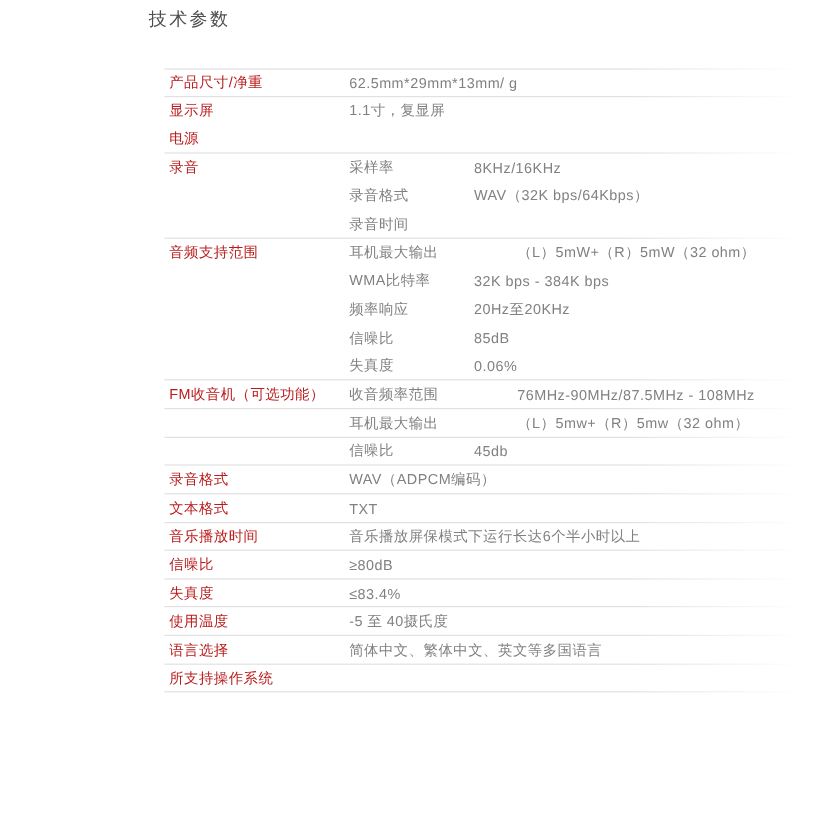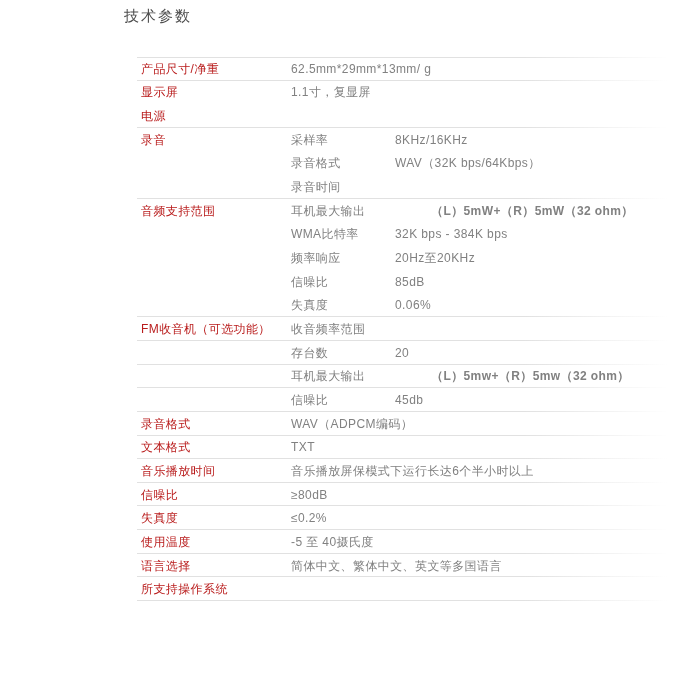--- a/index.html
+++ b/index.html
@@ -23,21 +23,21 @@
     content:"";position:absolute;left:0;right:0;bottom:0;height:1px;
     background:linear-gradient(to right,#e1e1e1 0%,#e1e1e1 70%,rgba(225,225,225,0) 96%);
   }
   .c1,.c2,.c3{
     position:absolute;top:50%;transform:translateY(-50%);
     font-size:12px;color:#818181;white-space:nowrap;letter-spacing:0.4px;
   }
   .c1{left:4px;color:#b91c1c;}
   .c2{left:154px;}
   .c3{left:222px;margin-left:36px;}
-  .spec-row.wide .c3{left:258px;font-weight:bold;}
+  .spec-row.wide .c3{left:258px;}
 </style>
 </head>
 <body>
 
 <div class="page">
   <div class="page-title">技术参数</div>
 
   <div class="spec-table">
     <div class="divider-top"></div>
 
@@ -104,27 +104,23 @@
 
   <div class="spec-row hr">
     <span class="c1"></span>
     <span class="c2">失真度</span>
     <span class="c3">0.06%</span>
   </div>
 
   <div class="spec-row hr wide">
     <span class="c1">FM收音机（可选功能）</span>
     <span class="c2">收音频率范围</span>
+    <span class="c3">76MHz-90MHz/87.5MHz - 108MHz</span>
   </div>
 
-  <div class="spec-row hr">
-    <span class="c1"></span>
-    <span class="c2">存台数</span>
-    <span class="c3">20</span>
-  </div>
 
   <div class="spec-row hr wide">
     <span class="c1"></span>
     <span class="c2">耳机最大输出</span>
     <span class="c3">（L）5mw+（R）5mw（32 ohm）</span>
   </div>
 
   <div class="spec-row hr">
     <span class="c1"></span>
     <span class="c2">信噪比</span>
@@ -151,21 +147,21 @@
   </div>
 
   <div class="spec-row hr">
     <span class="c1">信噪比</span>
     <span class="c2">≥80dB</span>
 
   </div>
 
   <div class="spec-row hr">
     <span class="c1">失真度</span>
-    <span class="c2">≤0.2%</span>
+    <span class="c2">≤83.4%</span>
 
   </div>
 
   <div class="spec-row hr">
     <span class="c1">使用温度</span>
     <span class="c2">-5 至 40摄氏度</span>
 
   </div>
 
   <div class="spec-row hr">

